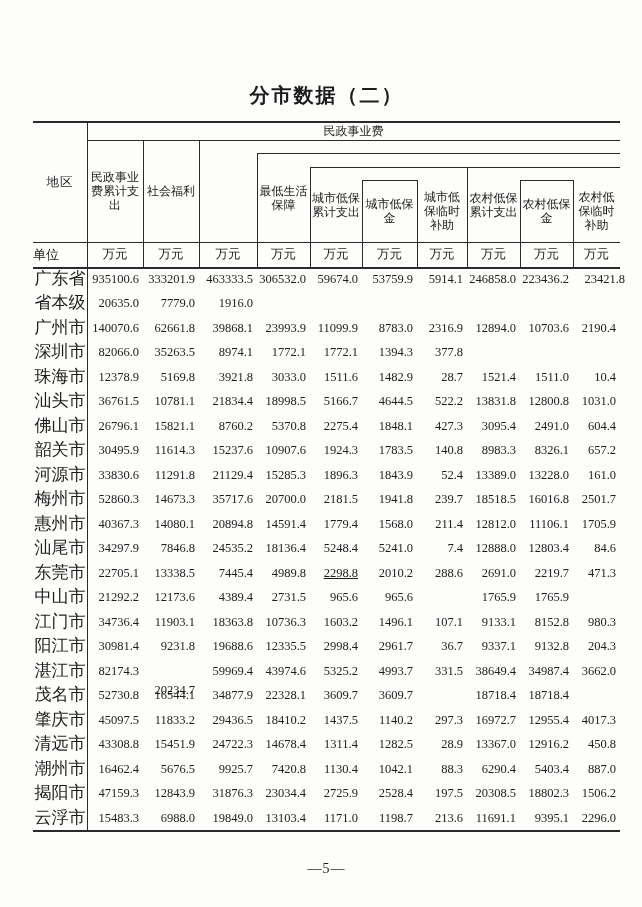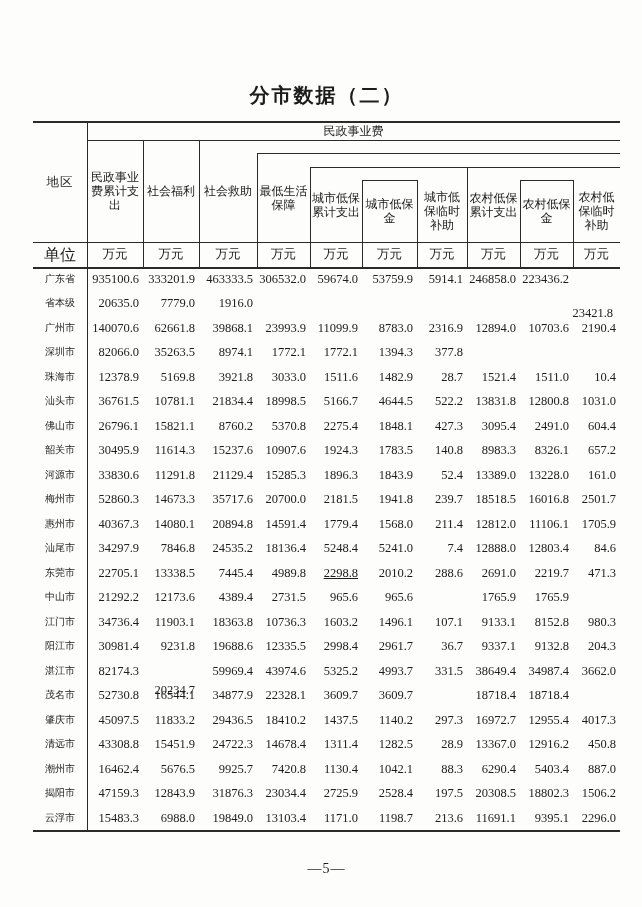--- a/index.html
+++ b/index.html
@@ -17,30 +17,30 @@
   .hline{position:absolute;height:1px;background:#2a2a2a;}
   .hline.thick{height:2px;}
   .vline{position:absolute;width:1px;background:#2a2a2a;}
   .hcell{
     position:absolute;display:flex;align-items:center;justify-content:center;
     text-align:center;font-size:12px;line-height:14px;white-space:pre-line;
   }
   .region-h{font-size:12.5px;letter-spacing:1px;}
   .unit-label{
     position:absolute;left:0;top:121px;width:54px;height:25px;
-    line-height:25px;text-align:center;font-size:16px;
+    line-height:25px;text-align:left;font-size:13px;
   }
   .ucell{
     position:absolute;top:121px;height:25px;line-height:25px;
     text-align:center;font-size:12.5px;
   }
   .drow{position:absolute;left:0;width:587px;}
   .rname{
     position:absolute;left:0;top:0;width:54px;height:100%;
-    text-align:center;font-size:10px;
+    text-align:center;font-size:17px;
   }
   .dcell{
     position:absolute;top:0;height:100%;
     text-align:right;font-size:12.5px;
   }
   .pagenum{
     position:absolute;top:861px;left:33px;width:587px;
     text-align:center;font-size:14px;letter-spacing:1px;
   }
 </style>
@@ -73,21 +73,20 @@
     <div class="vline" style="left:434px;top:46px;height:100px"></div>
     <div class="vline" style="left:487px;top:59px;height:87px"></div>
     <div class="vline" style="left:540px;top:59px;height:87px"></div>
 
     <div class="hcell" style="left:54px;top:0;width:533px;height:19px">民政事业费</div>
     <div class="hcell region-h" style="left:0;top:0;width:54px;height:121px">地区</div>
     <div class="hcell" style="left:54px;top:19px;width:56px;height:102px">民政事业
 费累计支
 出</div>
     <div class="hcell" style="left:110px;top:19px;width:56px;height:102px">社会福利</div>
-    <div class="hcell" style="left:166px;top:19px;width:58px;height:102px">社会救助</div>
     <div class="hcell" style="left:224px;top:32px;width:53px;height:89px">最低生活
 保障</div>
     <div class="hcell" style="left:277px;top:46px;width:52px;height:75px">城市低保
 累计支出</div>
     <div class="hcell" style="left:329px;top:59px;width:55px;height:62px">城市低保
 金</div>
     <div class="hcell" style="left:384px;top:59px;width:50px;height:62px">城市低
 保临时
 补助</div>
     <div class="hcell" style="left:434px;top:46px;width:53px;height:75px">农村低保
@@ -117,21 +116,21 @@
           <div class="rname">广东省</div>
           <div class="dcell" style="left: 54px; width: 52px;">935100.6</div>
           <div class="dcell" style="left: 110px; width: 52px;">333201.9</div>
           <div class="dcell" style="left: 166px; width: 54px;">463333.5</div>
           <div class="dcell" style="left: 224px; width: 49px;">306532.0</div>
           <div class="dcell" style="left: 277px; width: 48px;">59674.0</div>
           <div class="dcell" style="left: 329px; width: 51px;">53759.9</div>
           <div class="dcell" style="left: 384px; width: 46px;">5914.1</div>
           <div class="dcell" style="left: 434px; width: 49px;">246858.0</div>
           <div class="dcell" style="left: 487px; width: 49px;">223436.2</div>
-          <div class="dcell" style="left: 537px; width: 43px; margin-top: 34px;">23421.8</div>
+          <div class="dcell" style="left: 549px; width: 43px;">23421.8</div>
         </div>
         <div class="drow" style="top: 170.48px; height: 24.48px; line-height: 24.48px;">
           <div class="rname">省本级</div>
           <div class="dcell" style="left: 54px; width: 52px;">20635.0</div>
           <div class="dcell" style="left: 110px; width: 52px;">7779.0</div>
           <div class="dcell" style="left: 166px; width: 54px;">1916.0</div>
           <div class="dcell" style="left: 224px; width: 49px;"></div>
           <div class="dcell" style="left: 277px; width: 48px;"></div>
           <div class="dcell" style="left: 329px; width: 51px;"></div>
           <div class="dcell" style="left: 384px; width: 46px;"></div>

